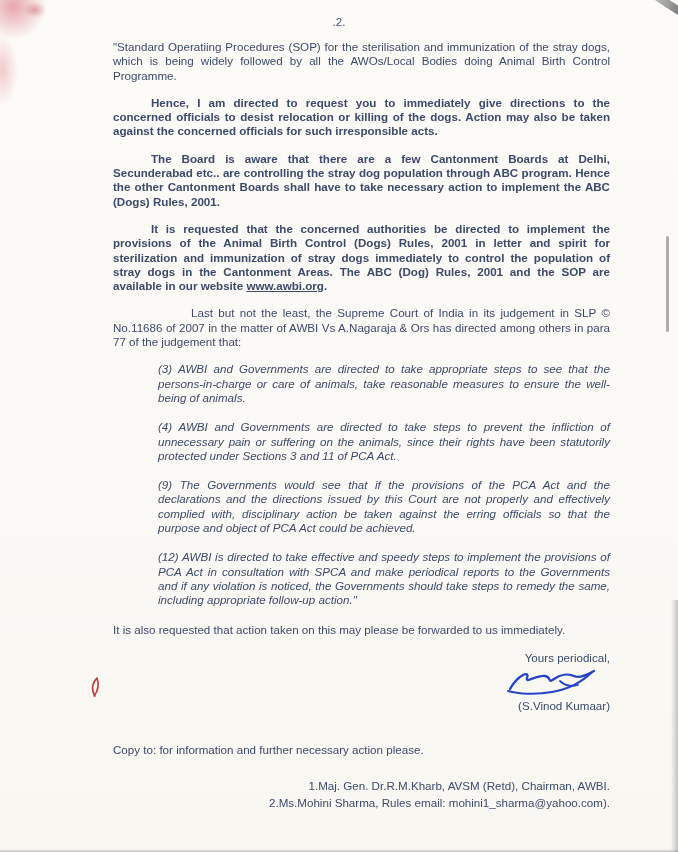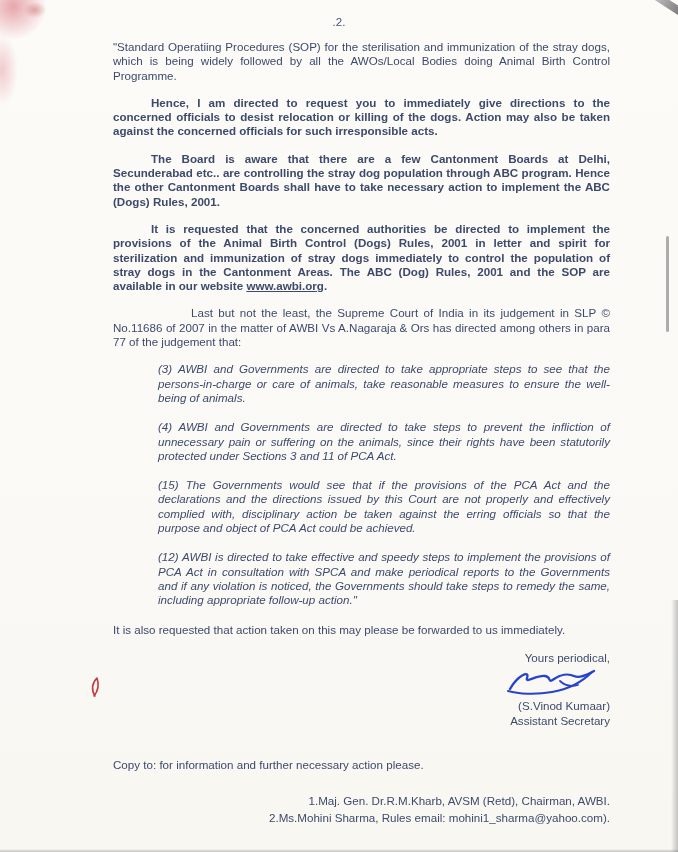--- a/index.html
+++ b/index.html
@@ -139,36 +139,35 @@
     <p class="para indent">The Board is aware that there are a few Cantonment Boards at Delhi, Secunderabad etc.. are controlling the stray dog population through ABC program. Hence the other Cantonment Boards shall have to take necessary action to implement the ABC (Dogs) Rules, 2001.</p>
 
     <p class="para indent">
       <span>It is requested that the concerned authorities be directed to implement the provisions of the Animal Birth Control (Dogs) Rules, 2001 in letter and spirit for sterilization and immunization of stray dogs immediately to control the population of stray dogs in the Cantonment Areas. The ABC (Dog) Rules, 2001 and the SOP are available in our website </span><span class="link">www.awbi.org</span><span>.</span>
     </p>
 
     <p class="para big-indent">Last but not the least, the Supreme Court of India in its judgement in SLP © No.11686 of 2007 in the matter of AWBI Vs A.Nagaraja &amp; Ors has directed among others in para 77 of the judgement that:</p>
 
     <p class="quote">(3) AWBI and Governments are directed to take appropriate steps to see that the persons-in-charge or care of animals, take reasonable measures to ensure the well-being of animals.</p>
     <p class="quote">(4) AWBI and Governments are directed to take steps to prevent the infliction of unnecessary pain or suffering on the animals, since their rights have been statutorily protected under Sections 3 and 11 of PCA Act.</p>
-    <p class="quote">(15) The Governments would see that if the provisions of the PCA Act and the declarations and the directions issued by this Court are not properly and effectively complied with, disciplinary action be taken against the erring officials so that the purpose and object of PCA Act could be achieved.</p>
+    <p class="quote">(9) The Governments would see that if the provisions of the PCA Act and the declarations and the directions issued by this Court are not properly and effectively complied with, disciplinary action be taken against the erring officials so that the purpose and object of PCA Act could be achieved.</p>
     <p class="quote">(12) AWBI is directed to take effective and speedy steps to implement the provisions of PCA Act in consultation with SPCA and make periodical reports to the Governments and if any violation is noticed, the Governments should take steps to remedy the same, including appropriate follow-up action."</p>
 
     <p class="para">It is also requested that action taken on this may please be forwarded to us immediately.</p>
 
     <div class="closing">
       <div>Yours periodical,</div>
       <div class="sig-wrap">
         <svg width="104" height="30" viewBox="0 0 104 30">
           <path d="M10 22 C 18 8, 30 3, 27 11 C 25 17, 36 8, 45 9 C 52 10, 47 17, 54 12 C 60 8, 68 6, 74 9 C 80 12, 88 7, 94 4" fill="none" stroke="#2743c9" stroke-width="2.3" stroke-linecap="round"></path>
           <path d="M92 5 C 84 13, 70 22, 52 25 C 36 28, 18 27, 8 24" fill="none" stroke="#2743c9" stroke-width="2.1" stroke-linecap="round"></path>
           <path d="M60 14 C 64 18, 70 20, 78 18" fill="none" stroke="#2743c9" stroke-width="1.8" stroke-linecap="round"></path>
         </svg>
       </div>
       <div>(S.Vinod Kumaar)</div>
-      <div>Assistant Secretary</div>
     </div>
 
     <div class="copy-block">
       <p class="copy-label">Copy to: for information and further necessary action please.</p>
       <div class="copy-item">
         <span class="copy-num">1.</span><span>Maj. Gen. Dr.R.M.Kharb, AVSM (Retd), Chairman, AWBI.</span>
       </div>
       <div class="copy-item">
         <span class="copy-num">2.</span><span>Ms.Mohini Sharma, Rules email: mohini1_sharma@yahoo.com).</span>
       </div>

